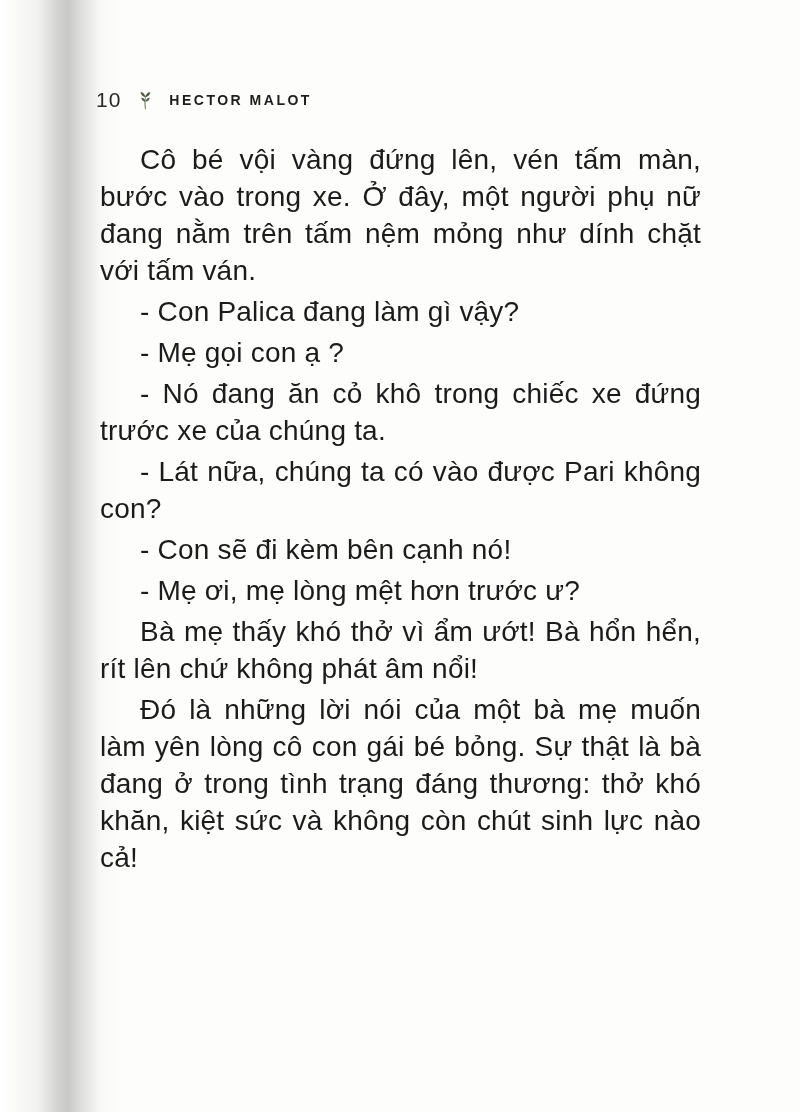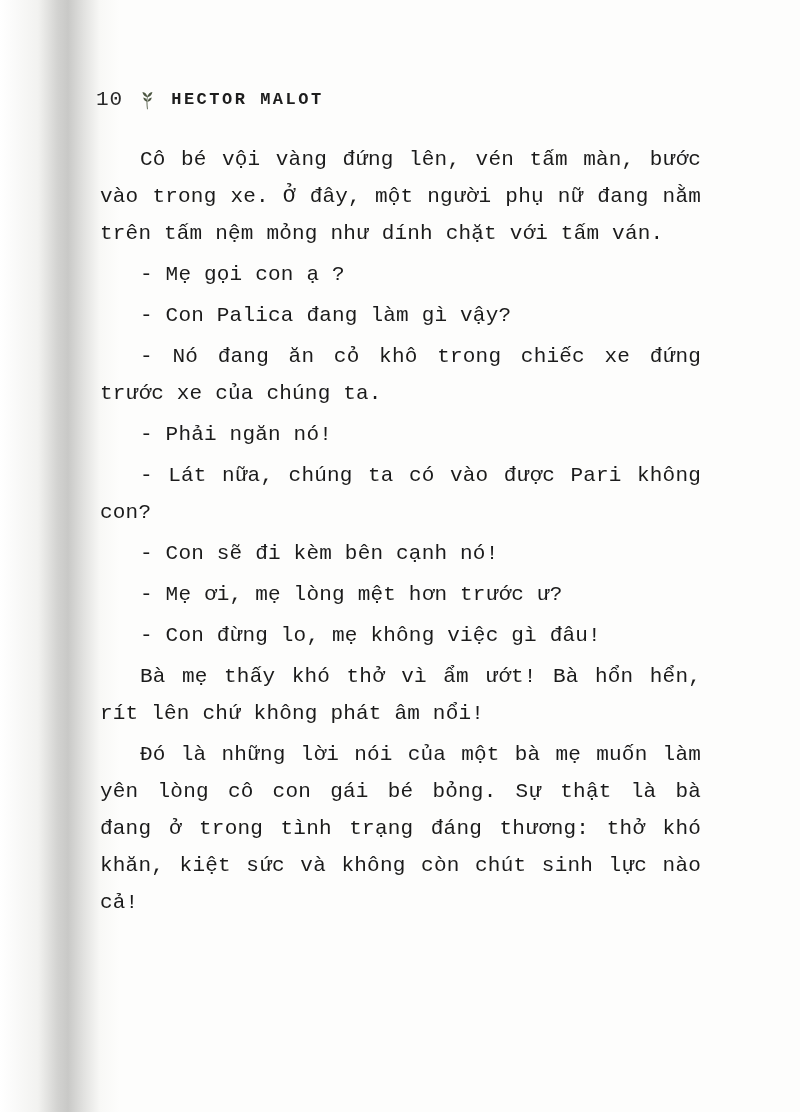--- a/index.html
+++ b/index.html
@@ -6,21 +6,21 @@
     margin: 0;
     padding: 0;
     background: #ffffff;
   }
   .page {
     position: relative;
     width: 800px;
     height: 1112px;
     background: #fdfdfc;
     overflow: hidden;
-    font-family: Liberation Mono, monospace;
+    font-family: Liberation Sans, sans-serif;
   }
   
   .spine-shadow {
     position: absolute;
     left: 0;
     top: 0;
     bottom: 0;
     width: 120px;
     background: linear-gradient(90deg,
       #ffffff 0px,
@@ -45,34 +45,34 @@
     color: #2a2a2a;
     letter-spacing: 1px;
   }
   .leaf {
     display: inline-block;
     width: 22px;
     height: 22px;
     line-height: 0;
   }
   .book-title {
-    font-size: 17px;
+    font-size: 14px;
     font-weight: bold;
     letter-spacing: 2.5px;
     color: #1d1d1d;
   }
   .content {
     position: absolute;
     top: 141px;
     left: 100px;
     width: 601px;
   }
   .content p {
     margin: 0 0 4px 0;
-    font-size: 21px;
+    font-size: 28px;
     line-height: 37px;
     color: #1b1b1b;
     text-indent: 40px;
     text-align: justify;
     letter-spacing: 0.2px;
   }
 </style>
 </head>
 <body>
 
@@ -91,25 +91,23 @@
           <path d="M12.4 14 C10 13.7 8.4 12.1 7.9 9.4 C10.5 9.8 12 11.3 12.4 14 Z"></path>
           <path d="M12.7 14 C15.1 13.7 16.7 12.1 17.2 9.4 C14.6 9.8 13.1 11.3 12.7 14 Z"></path>
         </g>
       </svg>
     </span>
     <span class="book-title">HECTOR MALOT</span>
   </div>
 
   <div class="content">
     <p>Cô bé vội vàng đứng lên, vén tấm màn, bước vào trong xe. Ở đây, một người phụ nữ đang nằm trên tấm nệm mỏng như dính chặt với tấm ván.</p>
+    <p>- Con Palica đang làm gì vậy?</p>
     <p>- Mẹ gọi con ạ ?</p>
-    <p>- Con Palica đang làm gì vậy?</p>
     <p>- Nó đang ăn cỏ khô trong chiếc xe đứng trước xe của chúng ta.</p>
-    <p>- Phải ngăn nó!</p>
     <p>- Lát nữa, chúng ta có vào được Pari không con?</p>
     <p>- Con sẽ đi kèm bên cạnh nó!</p>
     <p>- Mẹ ơi, mẹ lòng mệt hơn trước ư?</p>
-    <p>- Con đừng lo, mẹ không việc gì đâu!</p>
     <p>Bà mẹ thấy khó thở vì ẩm ướt! Bà hổn hển, rít lên chứ không phát âm nổi!</p>
     <p>Đó là những lời nói của một bà mẹ muốn làm yên lòng cô con gái bé bỏng. Sự thật là bà đang ở trong tình trạng đáng thương: thở khó khăn, kiệt sức và không còn chút sinh lực nào cả!</p>
   </div>
 
 </div>
 
 </body></html>

